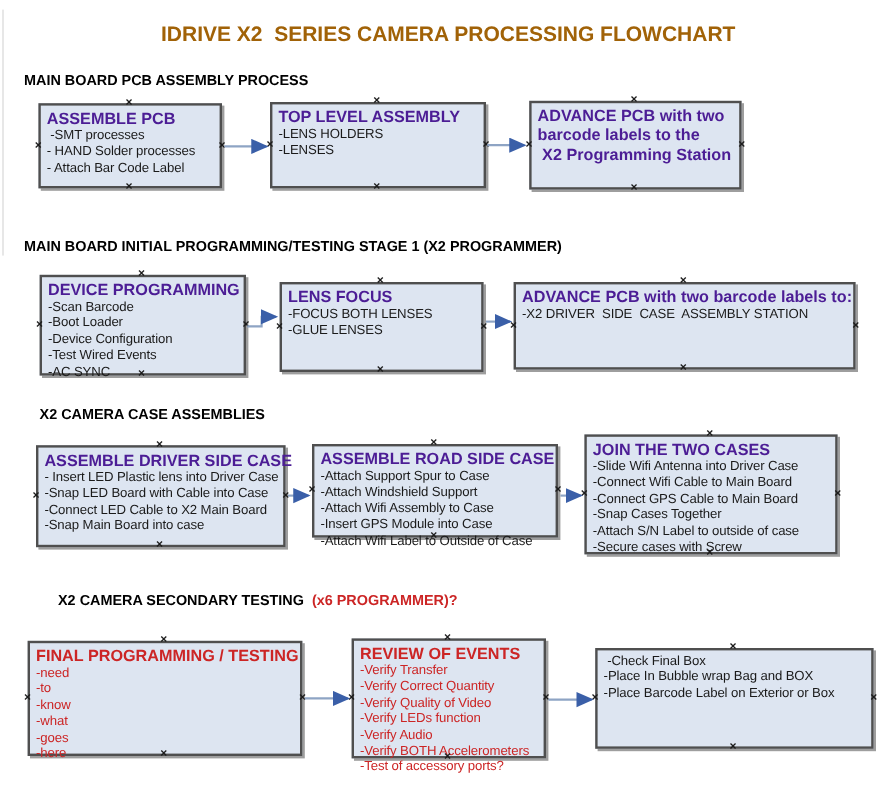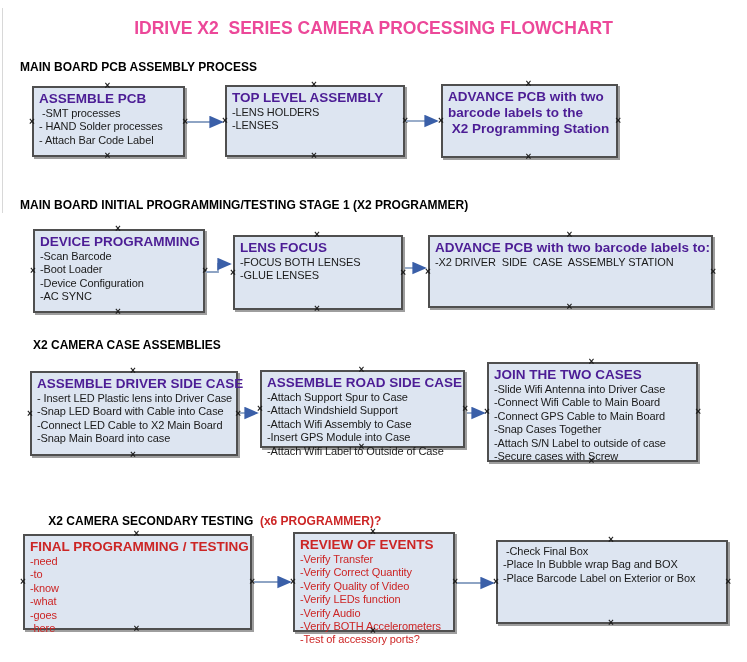--- a/index.html
+++ b/index.html
@@ -2,21 +2,21 @@
 <html style="--box_fill: #dde5f1; --box_border: #4f4f4f; --box_shadow: #9e9e9e; --arrow_line: #8ea4c4; --arrow_head: #3a5fa8; --red: #cc2525;"><head>
 <meta charset="utf-8">
 <style>
   html,body{margin:0;padding:0;background:#ffffff;}
   .page{
     position:relative;width:747px;height:662px;background:#ffffff;
     font-family:"Liberation Sans",sans-serif;color:#111;overflow:hidden;
   }
   .main-title{
     position:absolute;top:18px;left:0;width:747px;text-align:center;
-    font-size:17.5px;font-weight:bold;white-space:pre;color:#ec4899;
+    font-size:17.5px;font-weight:bold;white-space:pre;color:#a16207;
   }
   .sec-header{
     position:absolute;font-size:12px;font-weight:bold;white-space:pre;color:#000;
   }
   .red-text{color:var(--red);}
   .fbox{
     position:absolute;box-sizing:border-box;
     background:var(--box_fill);
     border:2px solid var(--box_border);
     box-shadow:2px 2px 0 var(--box_shadow);
@@ -49,21 +49,21 @@
 
 <div class="page">
 
   <div class="page-edge"></div>
 
   <div class="main-title">IDRIVE X2  SERIES CAMERA PROCESSING FLOWCHART</div>
 
   <div class="sec-header" style="left:20px;top:60px">MAIN BOARD PCB ASSEMBLY PROCESS</div>
   <div class="sec-header" style="left:20px;top:198px">MAIN BOARD INITIAL PROGRAMMING/TESTING STAGE 1 (X2 PROGRAMMER)</div>
   <div class="sec-header" style="left:33px;top:338px">X2 CAMERA CASE ASSEMBLIES</div>
-  <div class="sec-header" style="left:35px;top:500px">
+  <div class="sec-header" style="left:35px;top:479px">
     <span>X2 CAMERA SECONDARY TESTING</span><span class="red-text">  (x6 PROGRAMMER)?</span>
   </div>
 
   <div class="fbox" style="left:32px;top:86px;width:153px;height:71px">
     <div class="fbox-title">ASSEMBLE PCB</div>
     <div>
         <div class="fbox-item"> -SMT processes</div>
         <div class="fbox-item">- HAND Solder processes</div>
         <div class="fbox-item">- Attach Bar Code Label</div>
       </div>
@@ -93,20 +93,21 @@
       <span class="anchor a-left">×</span>
       <span class="anchor a-right">×</span>
     </div>
 
   <div class="fbox" style="left:33px;top:229px;width:172px;height:84px">
     <div class="fbox-title">DEVICE PROGRAMMING</div>
     <div>
         <div class="fbox-item">-Scan Barcode</div>
         <div class="fbox-item">-Boot Loader</div>
         <div class="fbox-item">-Device Configuration</div>
+        <div class="fbox-item">-Test Wired Events</div>
         <div class="fbox-item">-AC SYNC</div>
       </div>
   <span class="anchor a-top">×</span>
       <span class="anchor a-bottom">×</span>
       <span class="anchor a-left">×</span>
       <span class="anchor a-right">×</span>
     </div>
   <div class="fbox" style="left:233px;top:235px;width:170px;height:75px">
     <div class="fbox-title">LENS FOCUS</div>
     <div>

